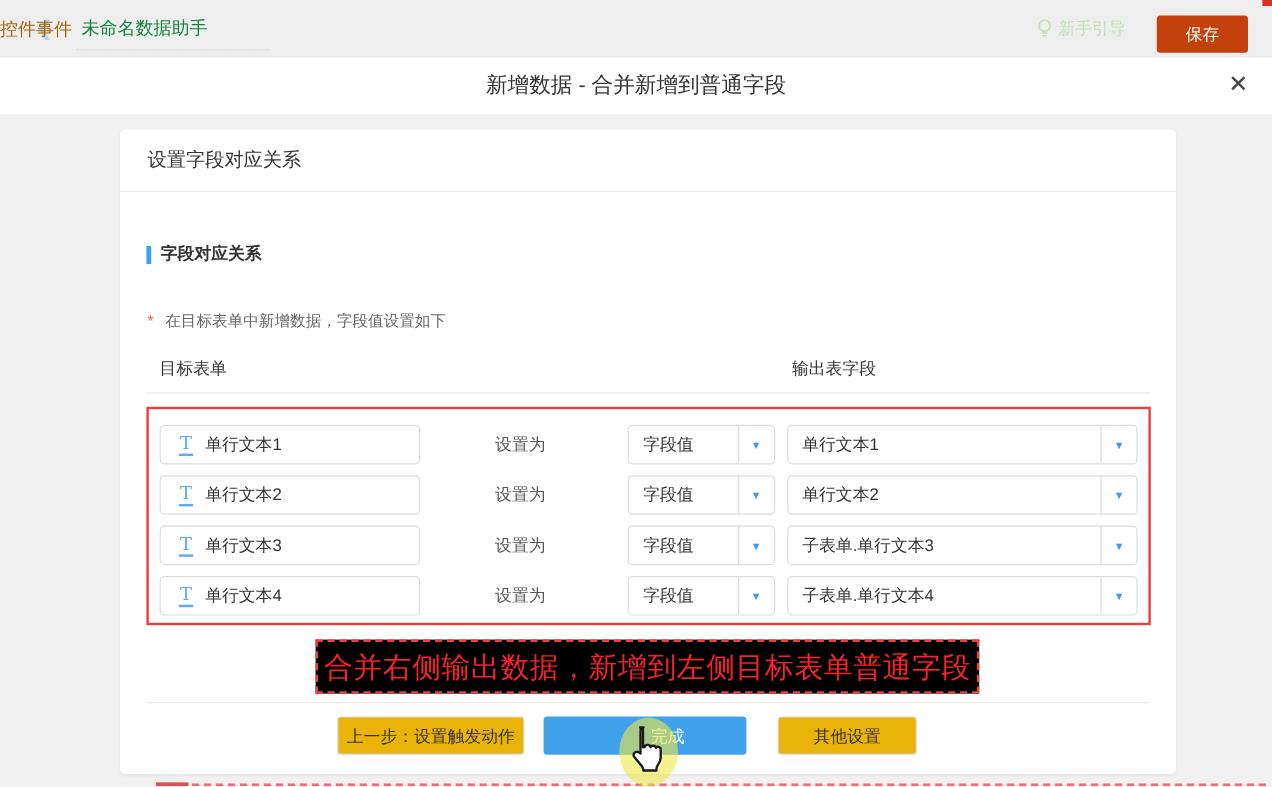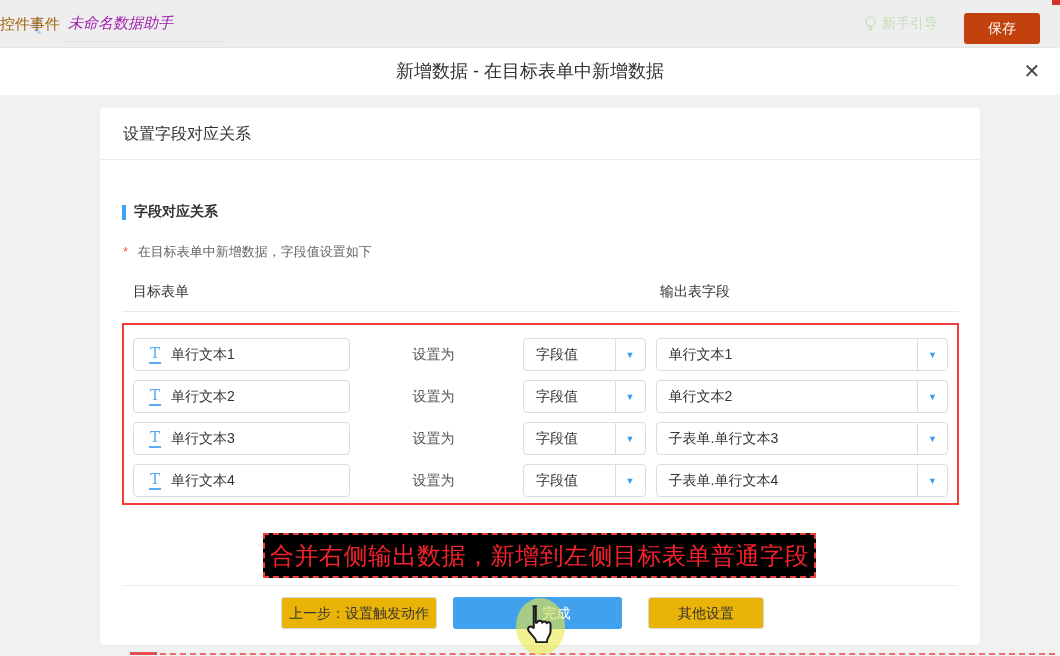--- a/index.html
+++ b/index.html
@@ -10,22 +10,22 @@
   }
   
   .topbar {
     position:absolute; top:0; left:0; width:1060px; height:48px;
     background:#eeeeee; border-bottom:1px solid #e4e4e4;
   }
   .back-chevron {
     position:absolute; left:30px; top:14px; font-size:17px; color:#b2d2f1;
   }
   .assistant-name {
-    position:absolute; left:64px; top:14px; font-size:15px; color:#a21caf;
-    padding:0 4px 8px 4px; border-bottom:1px dotted #d9d9d9; min-width:160px;font-style:italic;
+    position:absolute; left:64px; top:14px; font-size:15px; color:#15803d;
+    padding:0 4px 8px 4px; border-bottom:1px dotted #d9d9d9; min-width:160px;
   }
   .topbar-center-title {
     position:absolute; left:0; right:0; top:15px; text-align:left;
     font-size:15px; color:#a16207;
   }
   .guide {
     position:absolute; right:122px; top:15px; font-size:14px; color:#c5dfba;
     display:flex; align-items:center; gap:5px;
   }
   .save-btn {
@@ -52,21 +52,21 @@
   }
   .card-header {
     height:52px; line-height:52px; padding-left:23px; font-size:16px; color:#333;
     border-bottom:1px solid #ebebeb;
   }
   .card-body { position:relative; padding:0 21px 0 22px; }
   .group-title {
     margin-top:43px; display:flex; align-items:center; font-size:14px; font-weight:bold; color:#333;
   }
   .group-bar { display:inline-block; width:4px; height:15px; background:#3da2f2; margin-right:8px; }
-  .hint-row { margin-top:22px; font-size:13px; color:#666; padding-left:1px; }
+  .hint-row { margin-top:38px; font-size:13px; color:#666; padding-left:1px; }
   .hint-star { color:#f25a5a; margin-right:6px; font-size:13px; }
   .col-headers { position:relative; margin-top:22px; height:18px; font-size:14px; color:#333; }
   .col-left  { position:absolute; left:11px; }
   .col-right { position:absolute; left:538px; }
   .cols-divider { margin-top:10px; border-top:1px solid #eaeaea; }
   
   .map-box {
     margin-top:11px; height:182px; border:2px solid #f23c3c; padding:13px 9px 0 9px;
   }
   .map-row { display:flex; align-items:center; height:33px; margin-bottom:9px; }
@@ -134,21 +134,21 @@
       <line x1="4.4" y1="11.6" x2="8.6" y2="11.6" stroke="#c5dfba" stroke-width="1.4"></line>
       <line x1="4.9" y1="13.8" x2="8.1" y2="13.8" stroke="#c5dfba" stroke-width="1.4"></line>
     </svg>
     <span>新手引导</span>
   </div>
   <div class="save-btn">保存</div>
 </div>
 <div class="corner-mark"></div>
 
 <div class="modal-header">
-  <div class="modal-title">新增数据 - 在目标表单中新增数据</div>
+  <div class="modal-title">新增数据 - 合并新增到普通字段</div>
   <div class="modal-close">✕</div>
 </div>
 
 <div class="card">
   <div class="card-header">设置字段对应关系</div>
   <div class="card-body">
 
     <div class="group-title">
       <span class="group-bar"></span>
       <span>字段对应关系</span>

